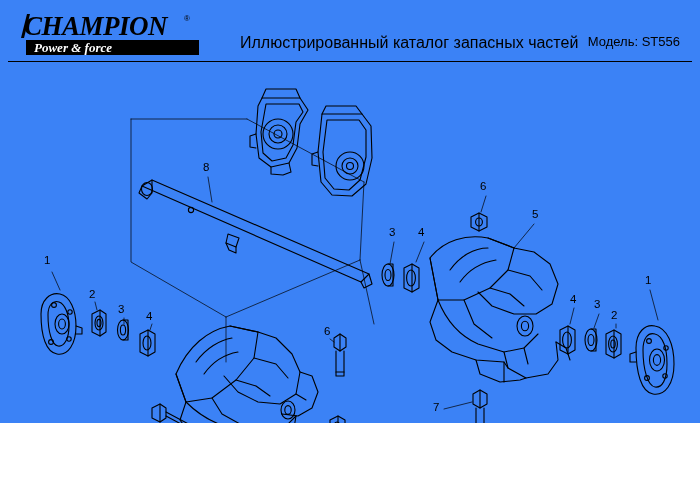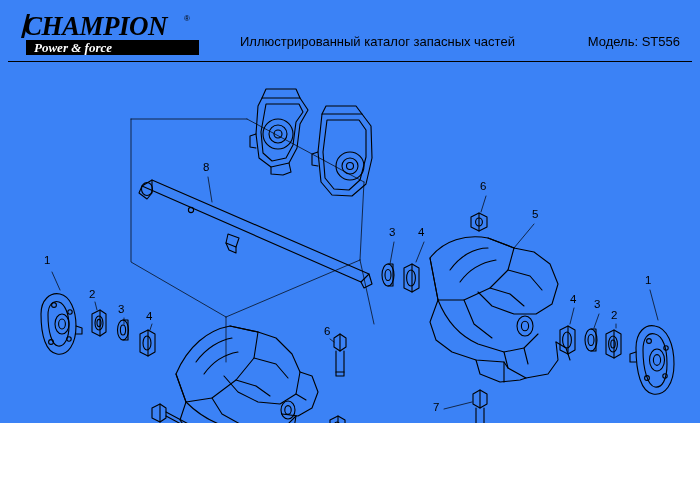--- a/index.html
+++ b/index.html
@@ -73,21 +73,21 @@
   #logo .slash {
     position: absolute;
     left: 0px; top: 4px;
     width: 3px; height: 24px;
     background: #000;
     transform: skewX(-14deg);
   }
   #title {
     position: absolute;
     left: 228px; top: 34px;
-    font-size: 13px;
+    font-size: 16px;
     color: #000;
     white-space: nowrap;
     padding-left: 12px;
   }
   #model {
     position: absolute;
     right: 20px; top: 34px;
     font-size: 13px;
     color: #000;
     white-space: nowrap;

